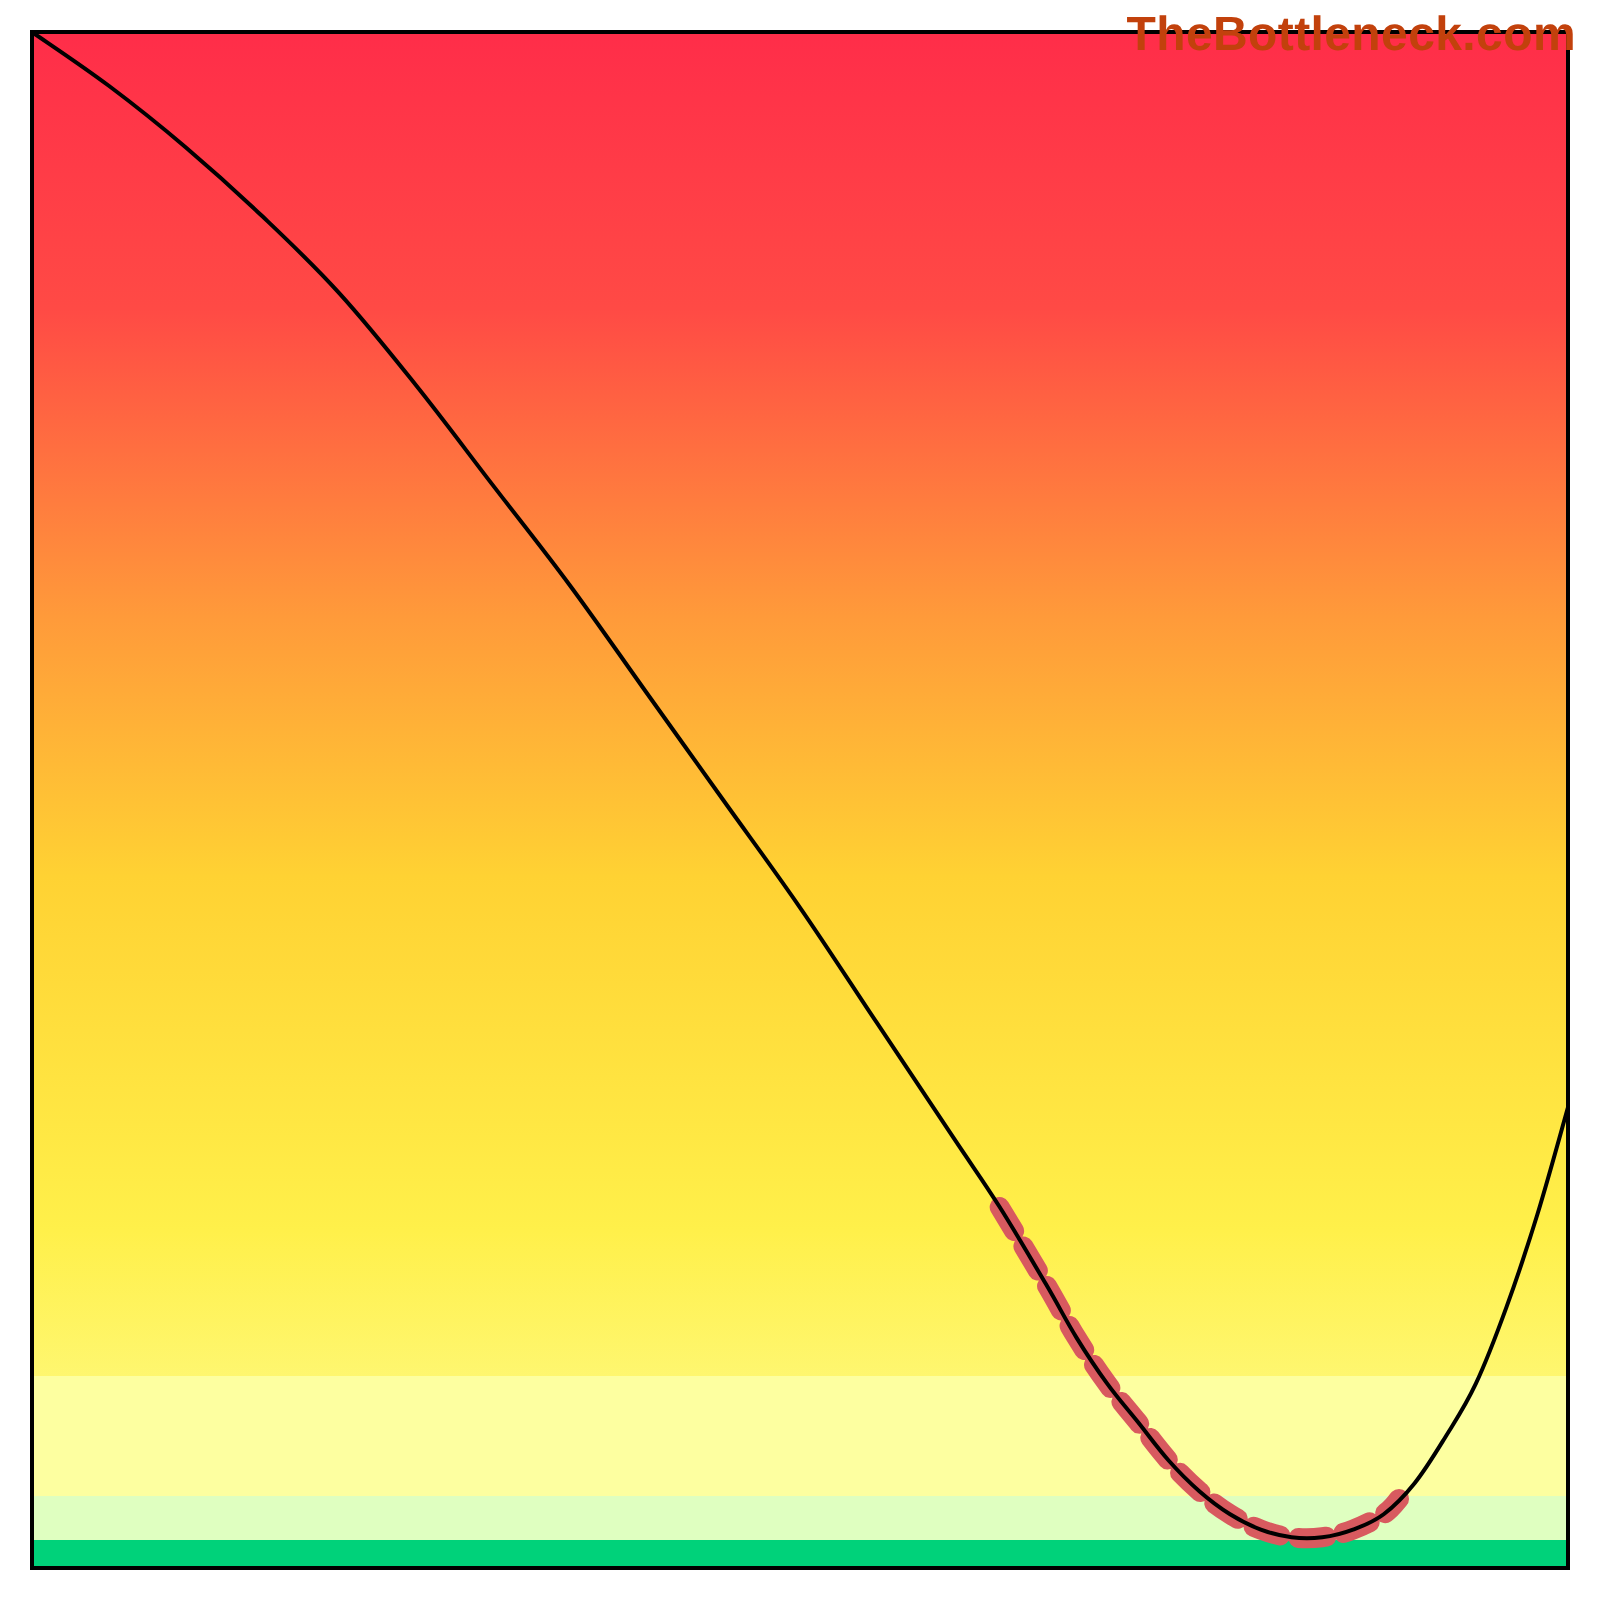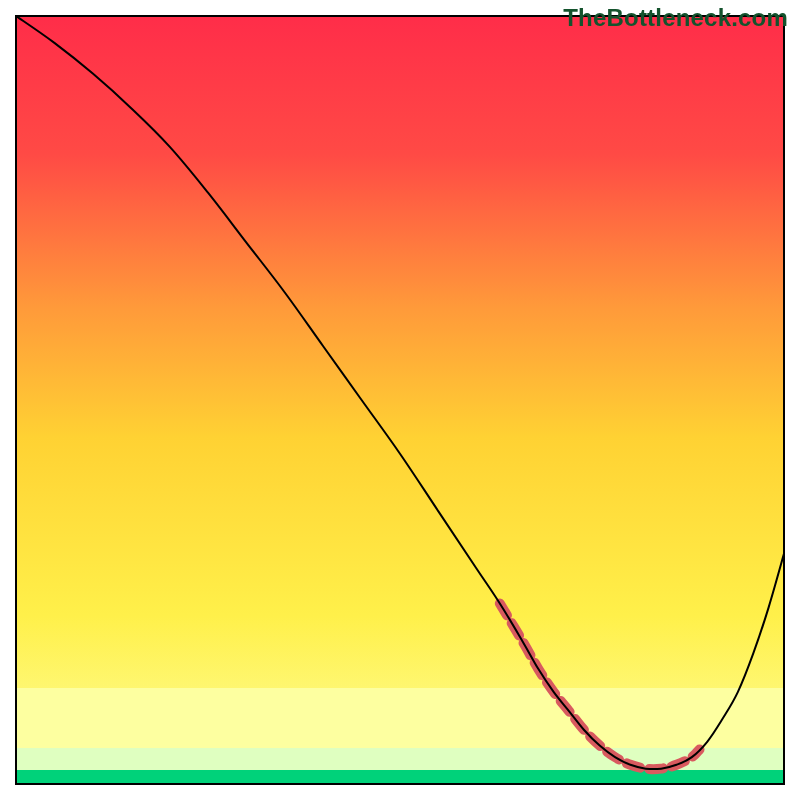--- a/index.html
+++ b/index.html
@@ -15,21 +15,21 @@
     position: relative;
     width: 800px;
     height: 800px;
   }
   .watermark {
     position: absolute;
     top: 4px;
     right: 12px;
     font-size: 24px;
     font-weight: bold;
-    color: #14532d;
+    color: #c2410c;
     letter-spacing: 0.2px;
     z-index: 5;
     user-select: none;
   }
   svg.plot {
     position: absolute;
     top: 0;
     left: 0;
     width: 800px;
     height: 800px;

